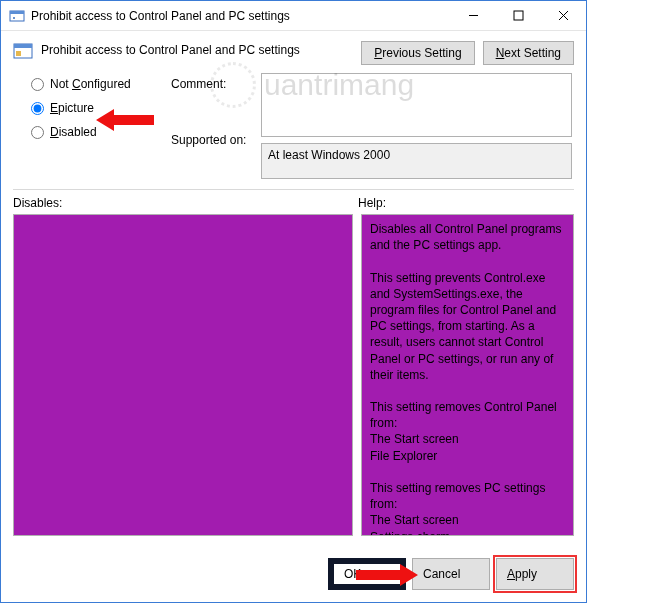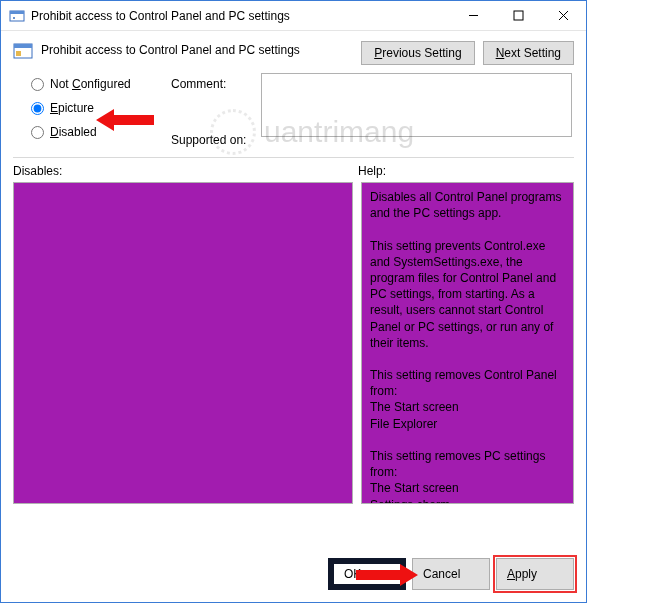--- a/index.html
+++ b/index.html
@@ -171,21 +171,20 @@
   
   .watermark {
     position: absolute;
     top: 62px; left: 210px;
     opacity: 0.18;
     pointer-events: none;
     display: flex; align-items: center; gap: 8px;
     font-size: 30px;
     font-family: Arial, sans-serif;
     color: #444;
-    margin-top: 47px;
   }
   .watermark .gear {
     width: 46px; height: 46px;
     border: 3px dotted #888;
     border-radius: 50%;
     position: relative;
   }
 </style>
 </head>
 <body>
@@ -250,20 +249,23 @@
         <input type="radio" name="state" style="">
         <label><span class="underline">D</span><span>isabled</span></label>
       </div>
     </div>
     <div class="label-col">
       <span>Comment:</span>
       <span>Supported on:</span>
     </div>
     <div class="field-col">
       <textarea class="ta" style=""></textarea>
+      <div class="supported-box">
+        <span>At least Windows 2000</span>
+      </div>
     </div>
   </div>
 
   <div class="divider"></div>
 
   <div class="panels-header">
     <div class="left">Disables:</div>
     <div class="right">Help:</div>
   </div>
 

